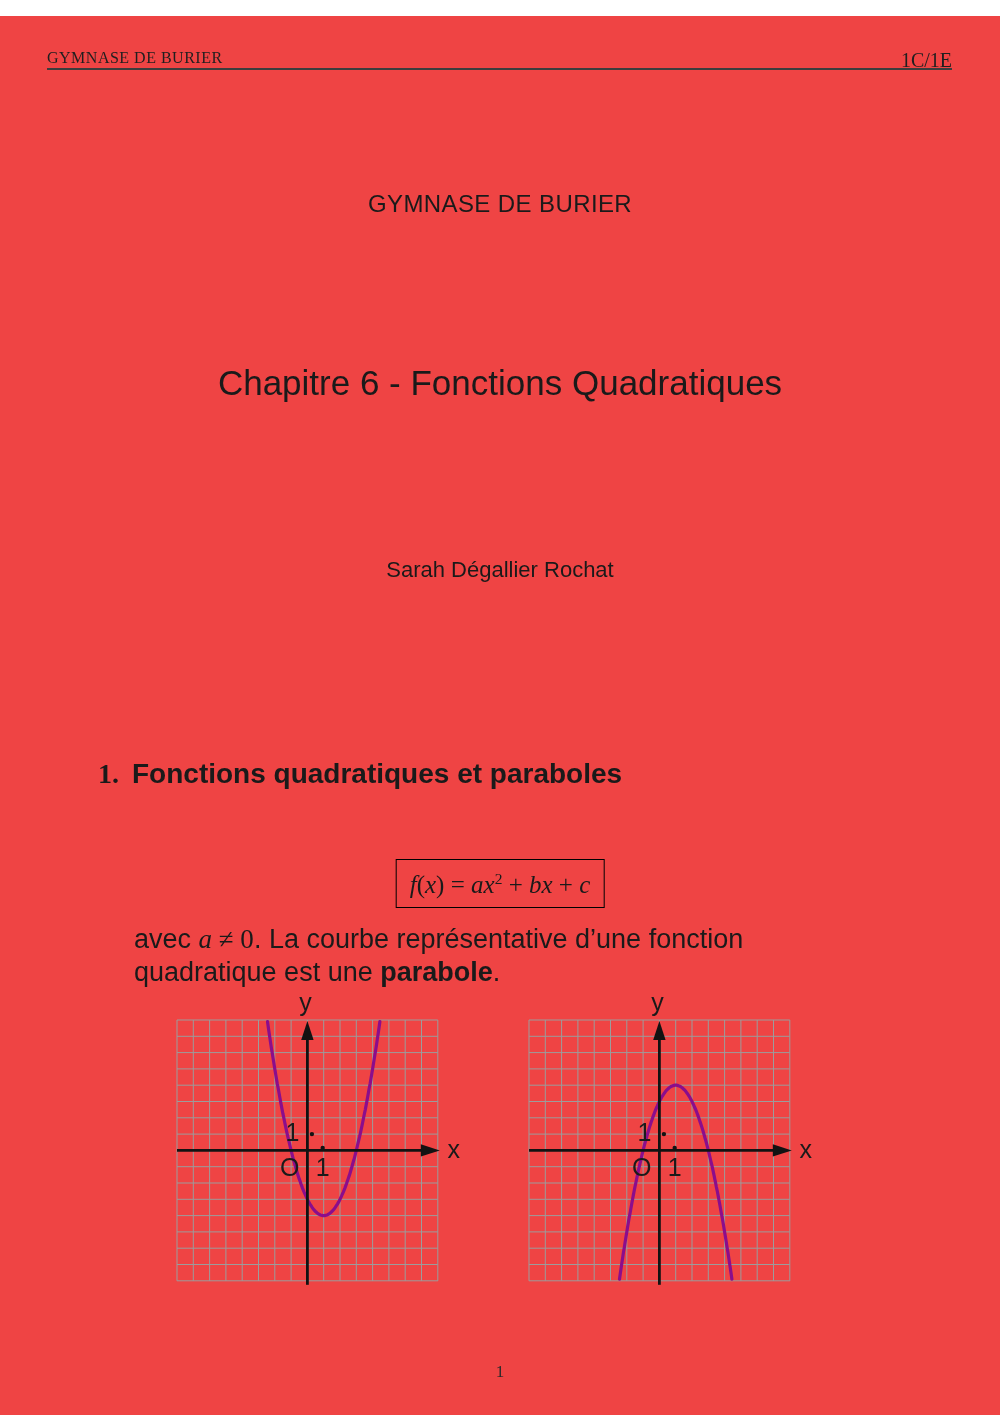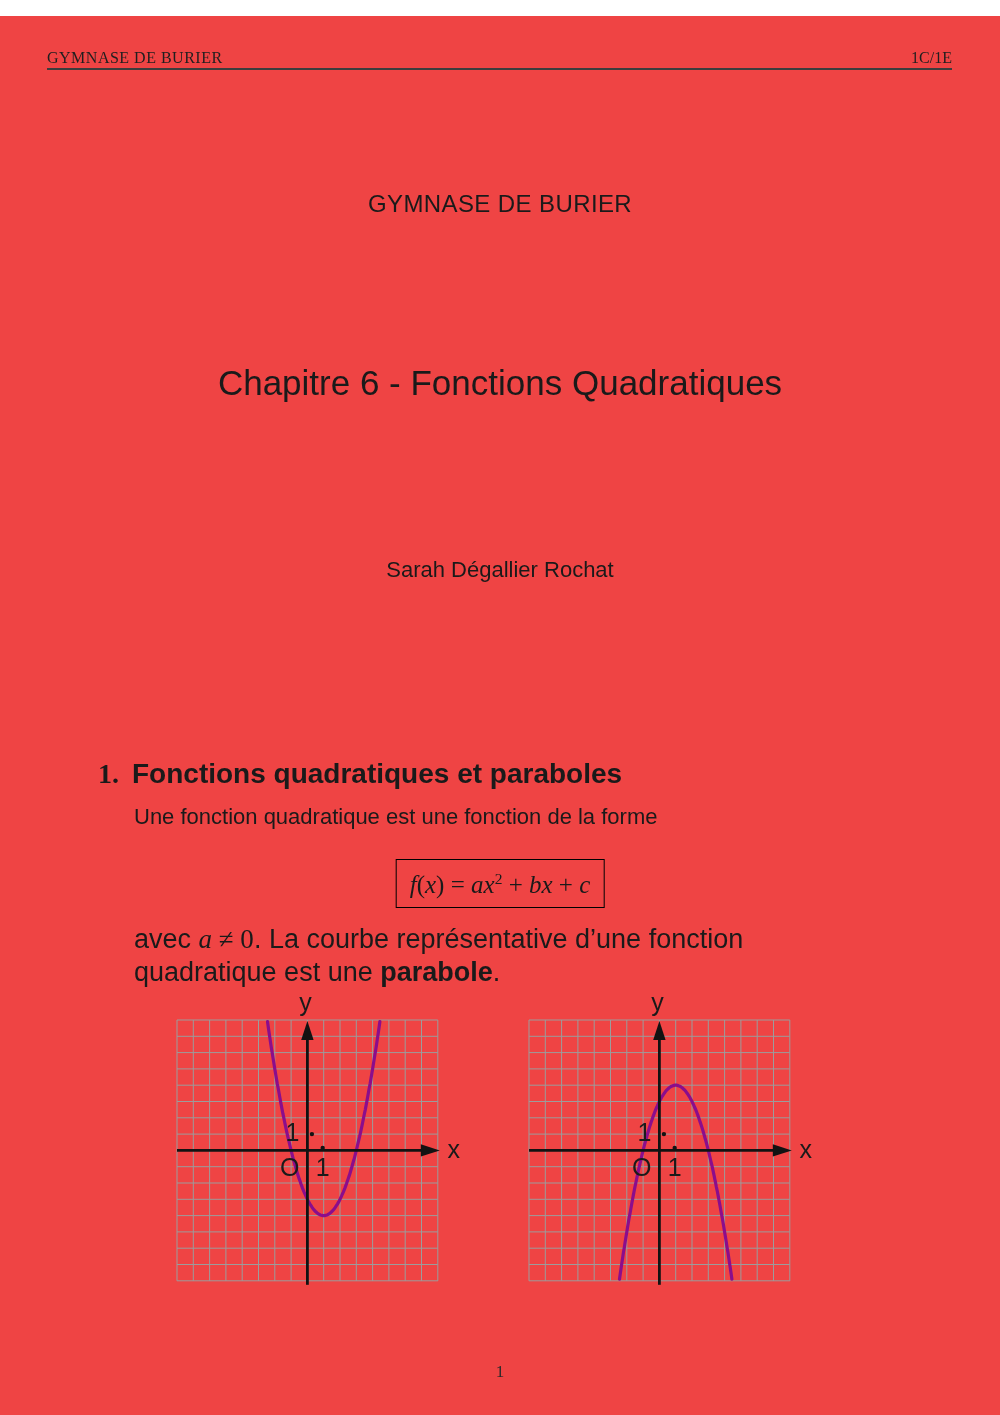--- a/index.html
+++ b/index.html
@@ -10,21 +10,21 @@
     font-family:"Liberation Sans", sans-serif; color:#1a1a1a;
   }
   .header-left {
     position:absolute; left:47px; top:33px;
     font-family:"Liberation Serif","DejaVu Serif",serif;
     font-size:16px; letter-spacing:0.5px; color:#1f1f1f;
   }
   .header-right {
     position:absolute; right:48px; top:33px;
     font-family:"Liberation Serif","DejaVu Serif",serif;
-    font-size:16px; color:#1f1f1f;
+    font-size:20px; color:#1f1f1f;
   }
   .header-rule {
     position:absolute; left:47px; right:48px; top:52px; height:2px;
     background:#3d3d3d;
   }
   .institution {
     position:absolute; left:0; right:0; top:174px; text-align:center;
     font-size:24px; letter-spacing:0.4px;
   }
   .doc-title {
@@ -79,21 +79,20 @@
   <div class="header-left">GYMNASE DE BURIER</div>
   <div class="header-right">1C/1E</div>
   <div class="header-rule"></div>
 
   <div class="institution">GYMNASE DE BURIER</div>
   <h1 class="doc-title">Chapitre 6 - Fonctions Quadratiques</h1>
   <div class="author">Sarah Dégallier Rochat</div>
 
   <h2 class="section-heading"><span class="section-number">1.</span><span>Fonctions quadratiques et paraboles</span></h2>
 
-  <p class="p1">Une fonction quadratique est une fonction de la forme</p>
 
   <div class="formula-box"><span class="mi">f</span><span class="mu">(</span><span class="mi">x</span><span class="mu">)</span><span class="mu"> = </span><span class="mi">ax</span><sup class="mu">2</sup><span class="mu"> + </span><span class="mi">bx</span><span class="mu"> + </span><span class="mi">c</span></div>
 
   <p class="p2"><span>avec </span><span class="mi">a</span><span class="mu"> ≠ 0</span><span>. La courbe représentative d’une fonction quadratique est une </span><span class="b">parabole</span><span>.</span></p>
 
   <svg class="graph graph-left" viewBox="0 0 300 300" width="300" height="300">
       <line x1="6" y1="32" x2="6" y2="292.8" stroke="#9c9c9c" stroke-width="1"></line>
       <line x1="6" y1="32" x2="266.8" y2="32" stroke="#9c9c9c" stroke-width="1"></line>
       <line x1="22.3" y1="32" x2="22.3" y2="292.8" stroke="#9c9c9c" stroke-width="1"></line>
       <line x1="6" y1="48.3" x2="266.8" y2="48.3" stroke="#9c9c9c" stroke-width="1"></line>

